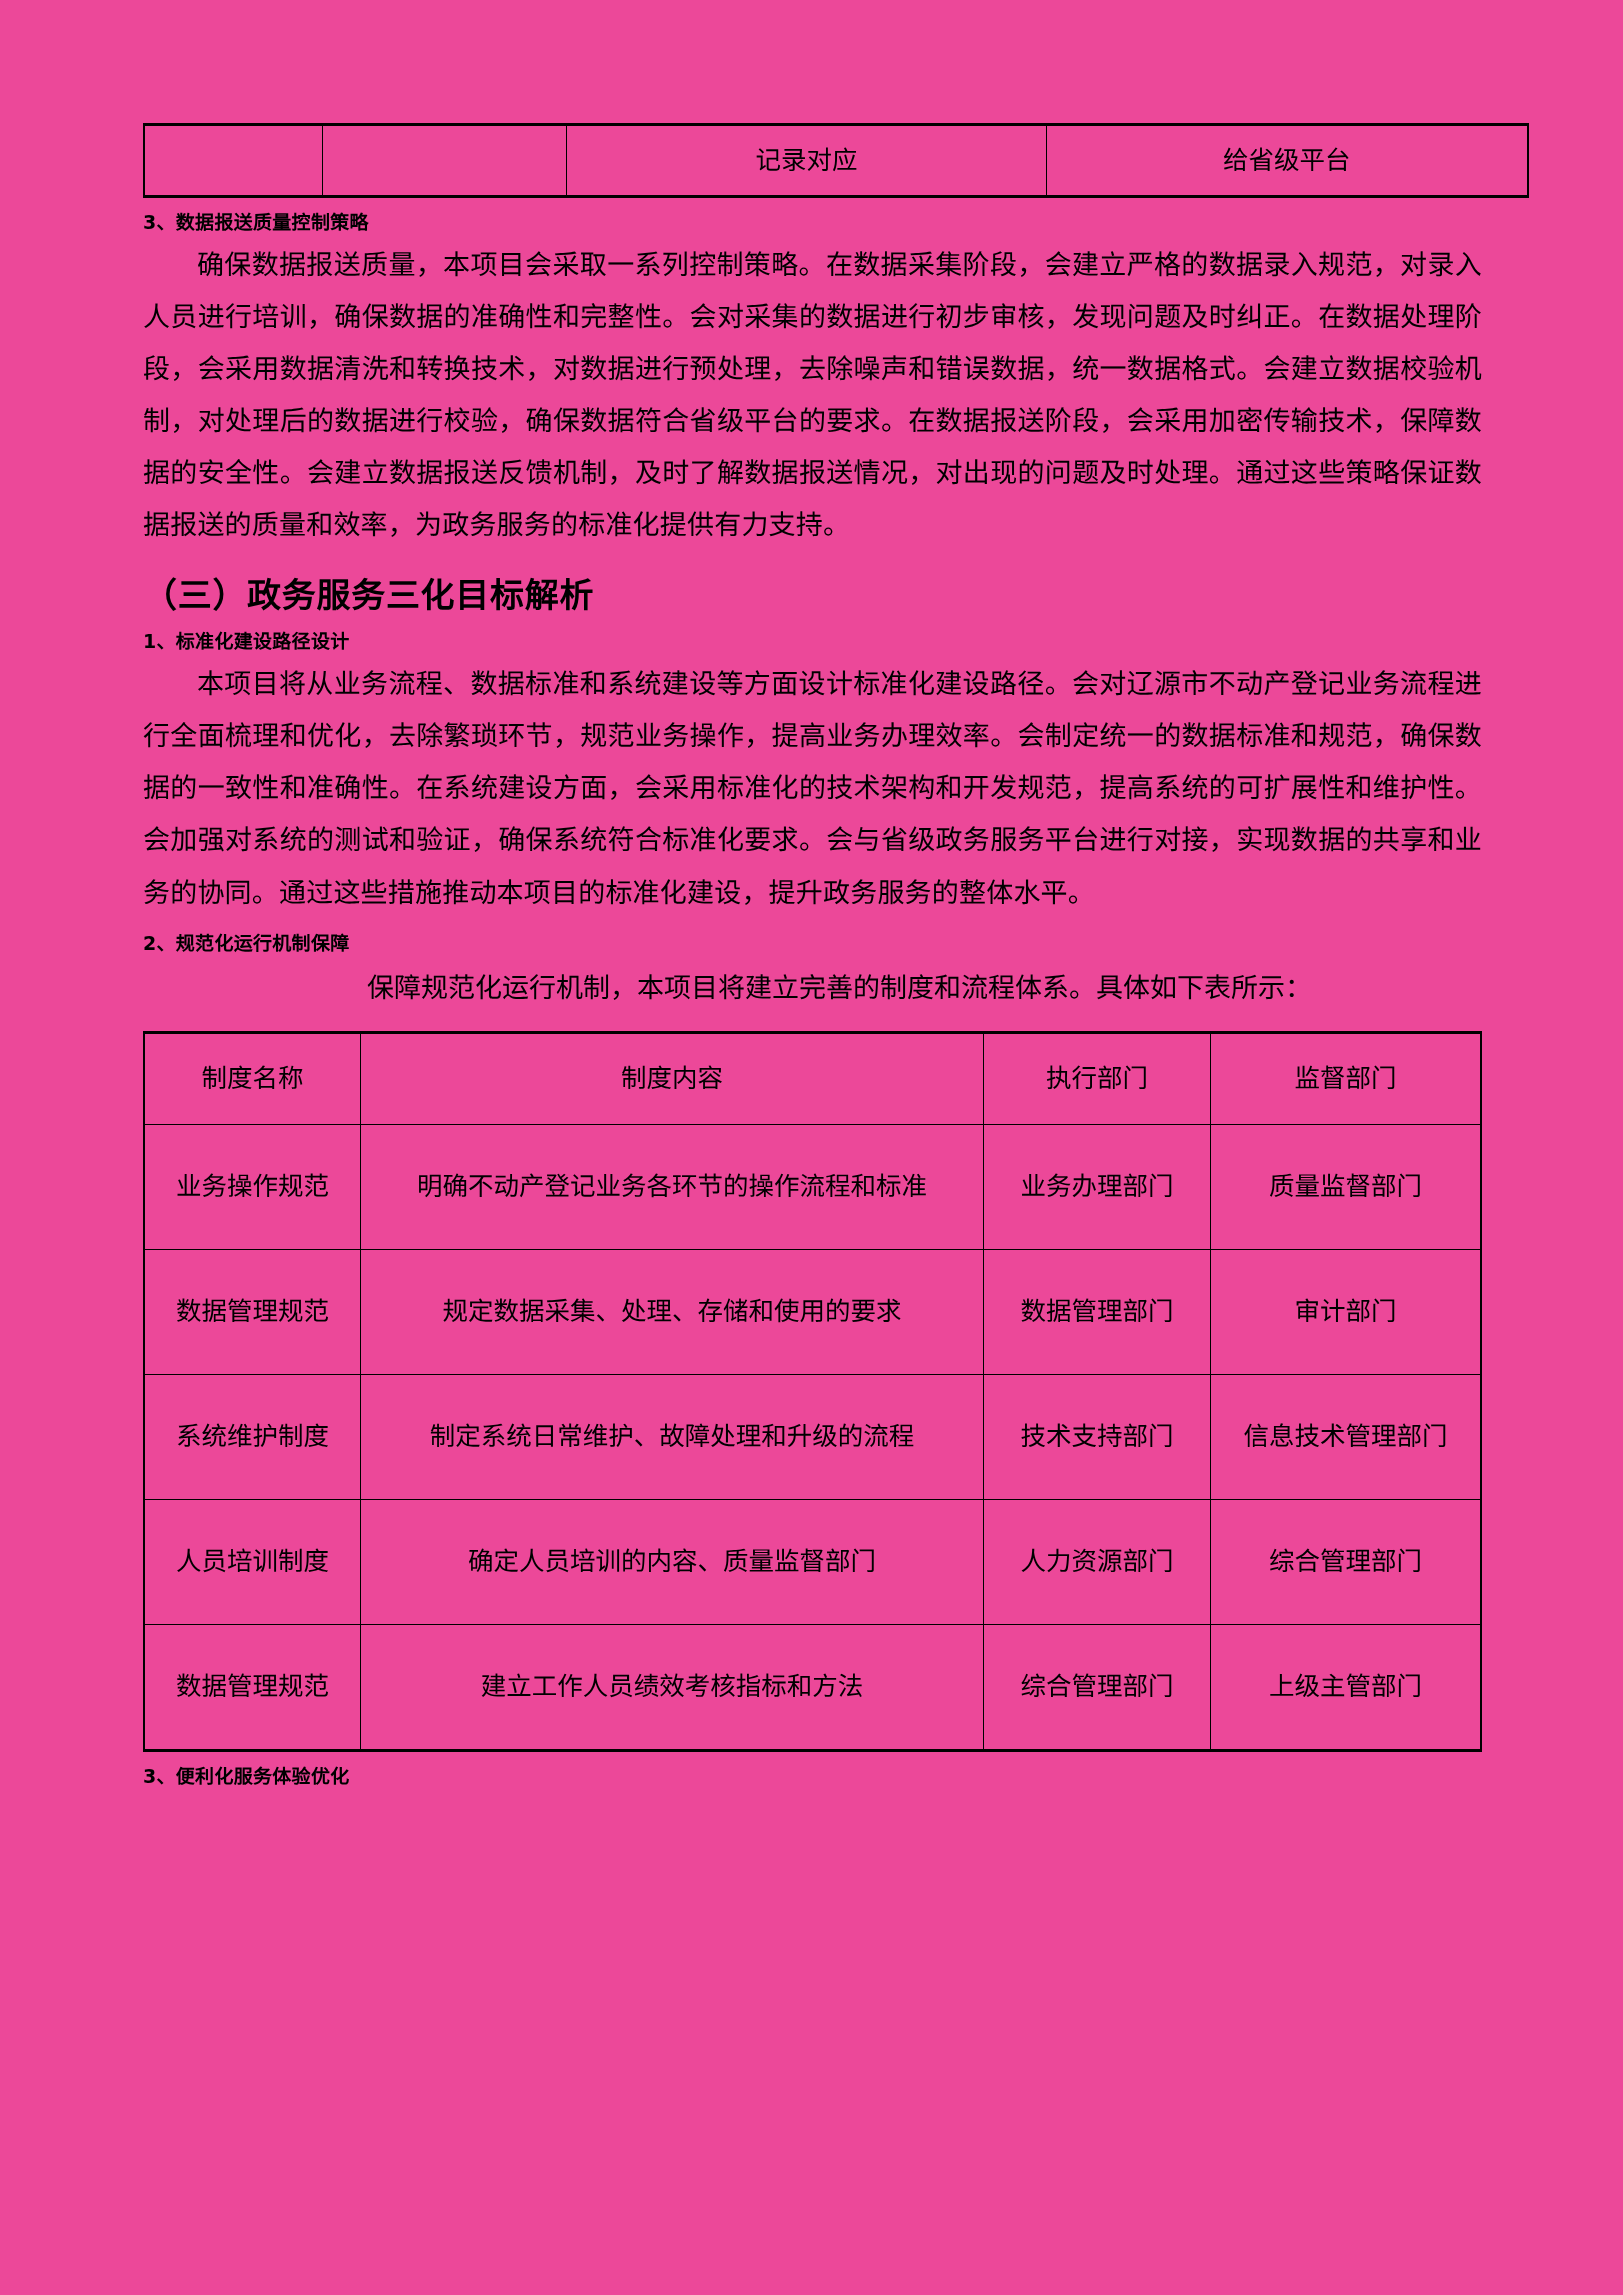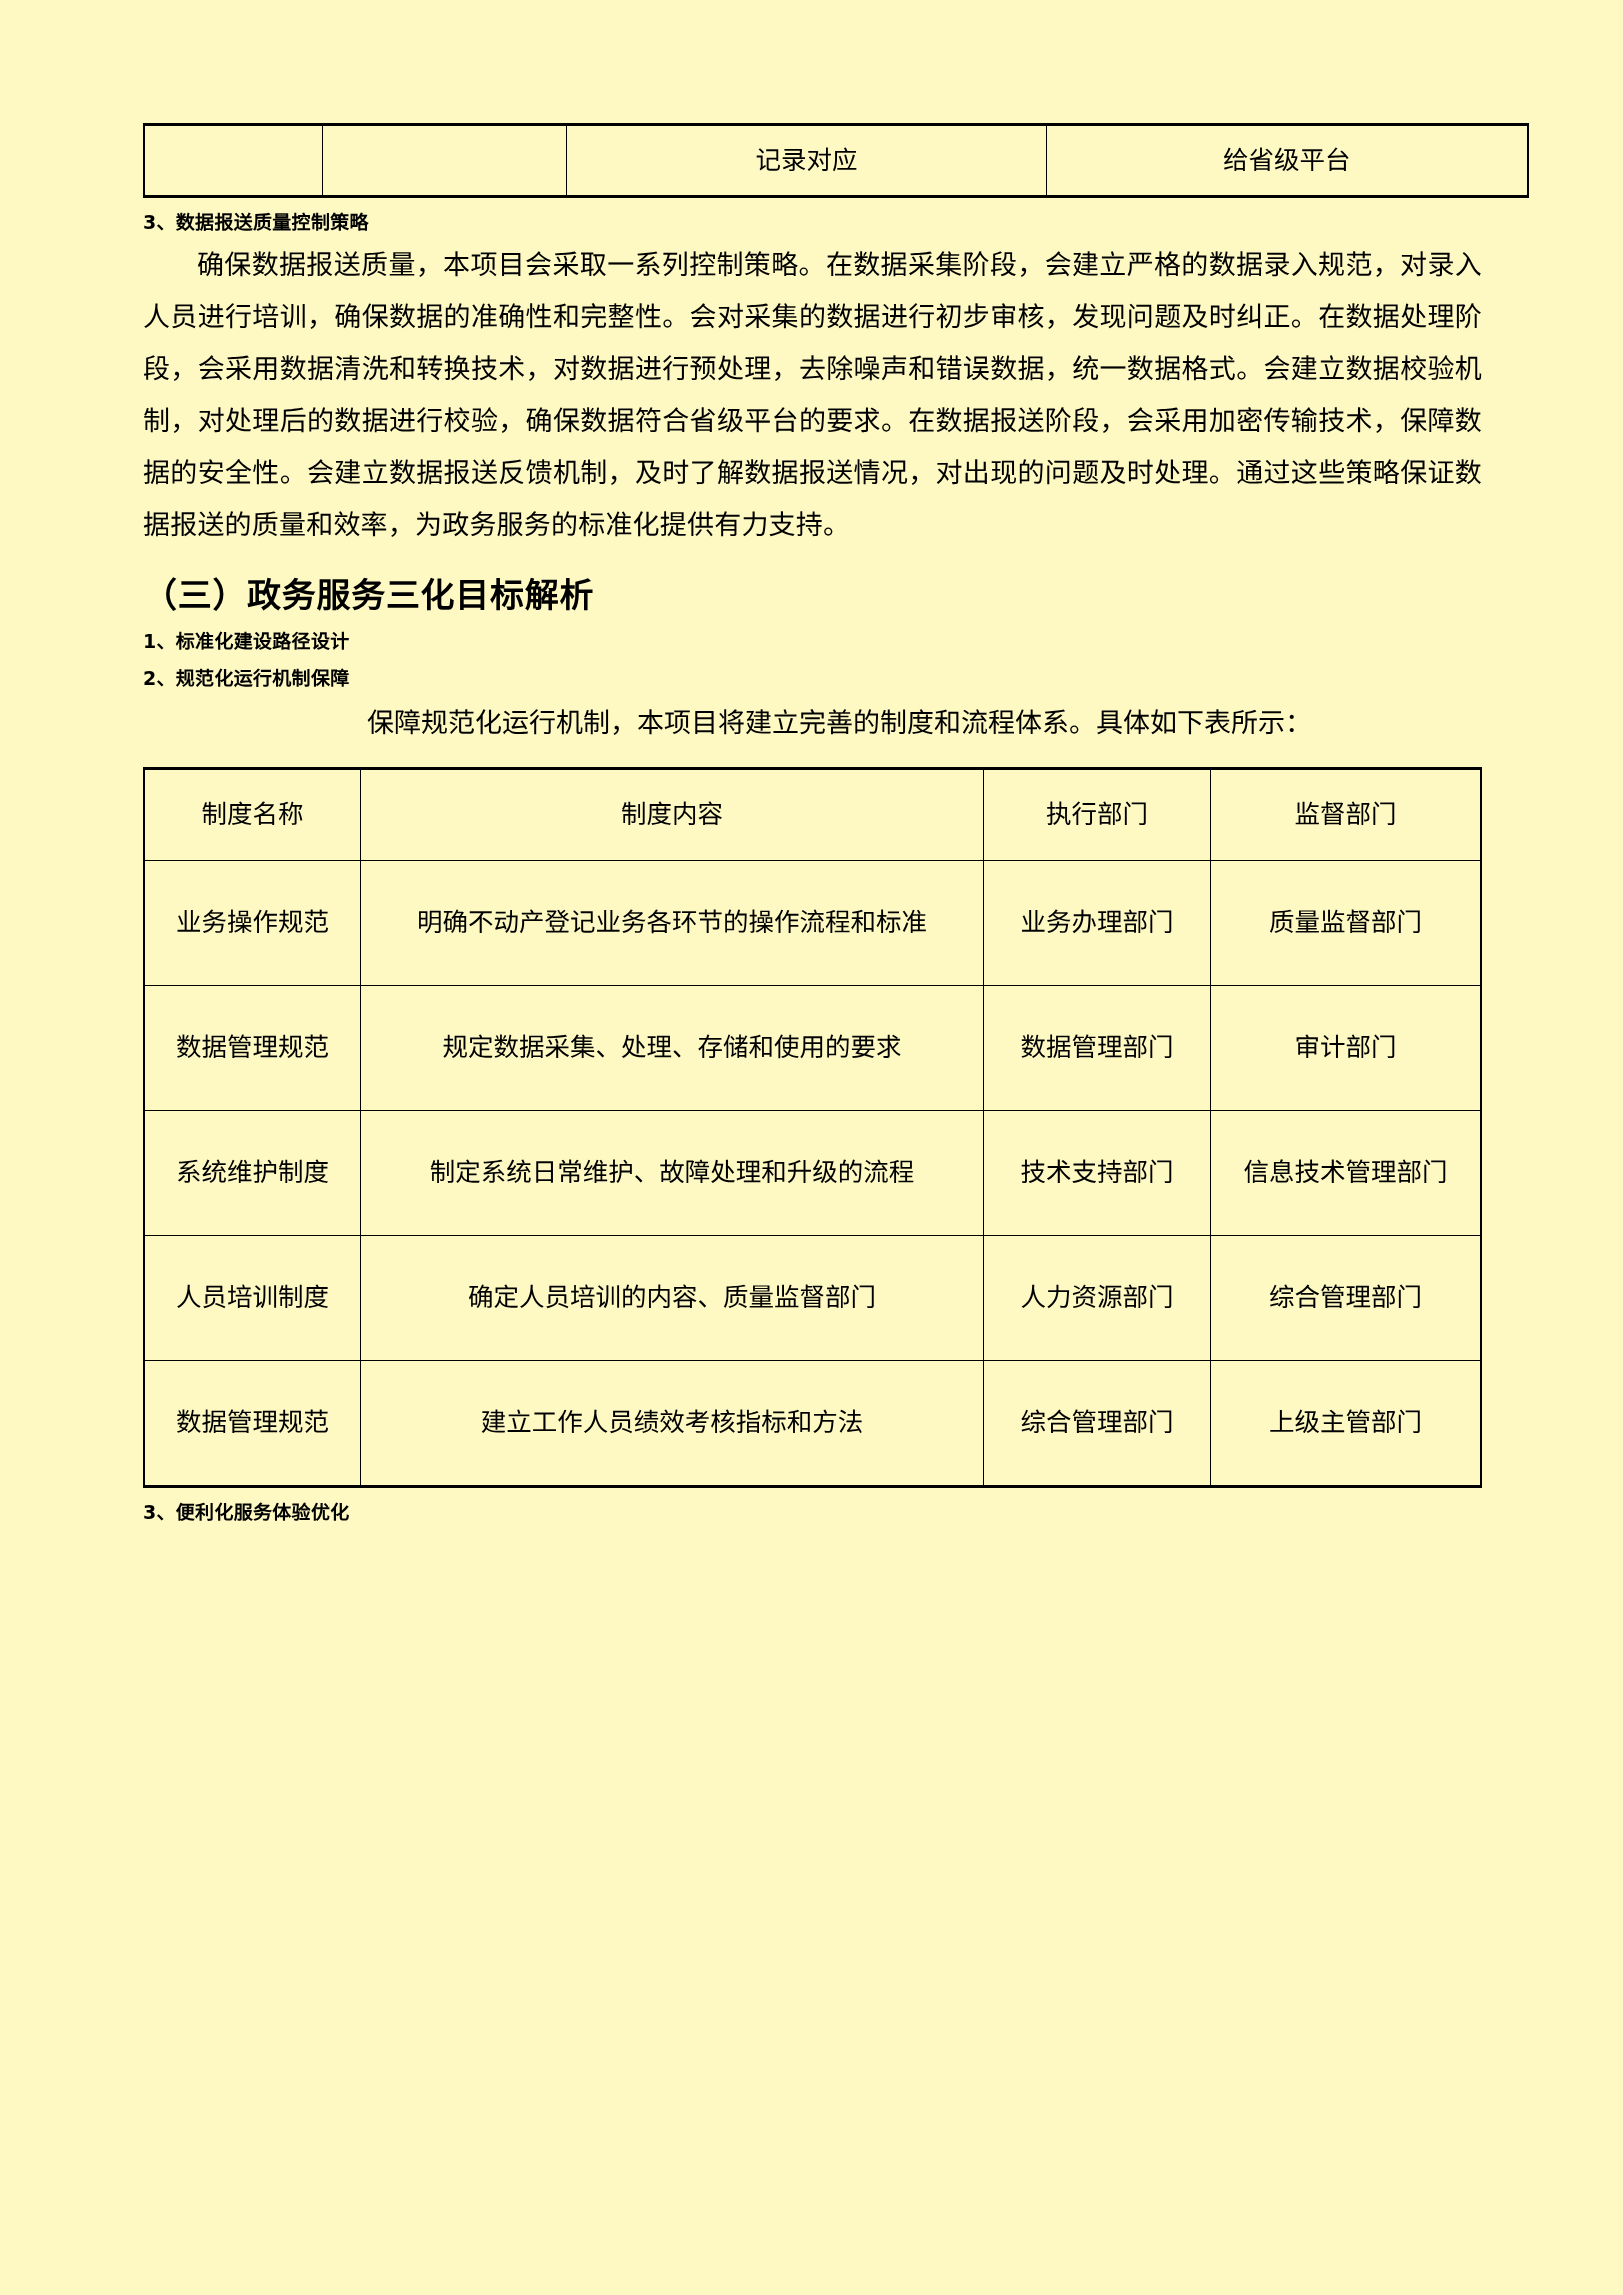--- a/index.html
+++ b/index.html
@@ -10,21 +10,21 @@
   }
   body {
     font-family: "Liberation Serif", "DejaVu Serif", serif;
     color: #000000;
   }
   .page {
     position: relative;
     width: 1623px;
     height: 2295px;
     box-sizing: border-box;
-    background: #fef9c3;
+    background: #ec4899;
     overflow: hidden;
   }
   .content {
     position: absolute;
     left: 143px;
     top: 0;
     width: 1339px;
   }
 
   
@@ -107,20 +107,21 @@
       </tbody>
         </table>
     </div>
 
     <h3 class="sub-heading">3、数据报送质量控制策略</h3>
     <p class="body-text">确保数据报送质量，本项目会采取一系列控制策略。在数据采集阶段，会建立严格的数据录入规范，对录入人员进行培训，确保数据的准确性和完整性。会对采集的数据进行初步审核，发现问题及时纠正。在数据处理阶段，会采用数据清洗和转换技术，对数据进行预处理，去除噪声和错误数据，统一数据格式。会建立数据校验机制，对处理后的数据进行校验，确保数据符合省级平台的要求。在数据报送阶段，会采用加密传输技术，保障数据的安全性。会建立数据报送反馈机制，及时了解数据报送情况，对出现的问题及时处理。通过这些策略保证数据报送的质量和效率，为政务服务的标准化提供有力支持。</p>
 
     <h2 class="section-heading">（三）政务服务三化目标解析</h2>
 
     <h3 class="sub-heading">1、标准化建设路径设计</h3>
+    <p class="body-text">本项目将从业务流程、数据标准和系统建设等方面设计标准化建设路径。会对辽源市不动产登记业务流程进行全面梳理和优化，去除繁琐环节，规范业务操作，提高业务办理效率。会制定统一的数据标准和规范，确保数据的一致性和准确性。在系统建设方面，会采用标准化的技术架构和开发规范，提高系统的可扩展性和维护性。会加强对系统的测试和验证，确保系统符合标准化要求。会与省级政务服务平台进行对接，实现数据的共享和业务的协同。通过这些措施推动本项目的标准化建设，提升政务服务的整体水平。</p>
 
     <h3 class="sub-heading">2、规范化运行机制保障</h3>
     <p class="lead-in">保障规范化运行机制，本项目将建立完善的制度和流程体系。具体如下表所示：</p>
 
     <div class="spacer-sm"></div>
 
     <table class="doc-table thick-edge">
       <tbody>
           <tr>
         <td style="width:160px;height:77px">制度名称</td>

